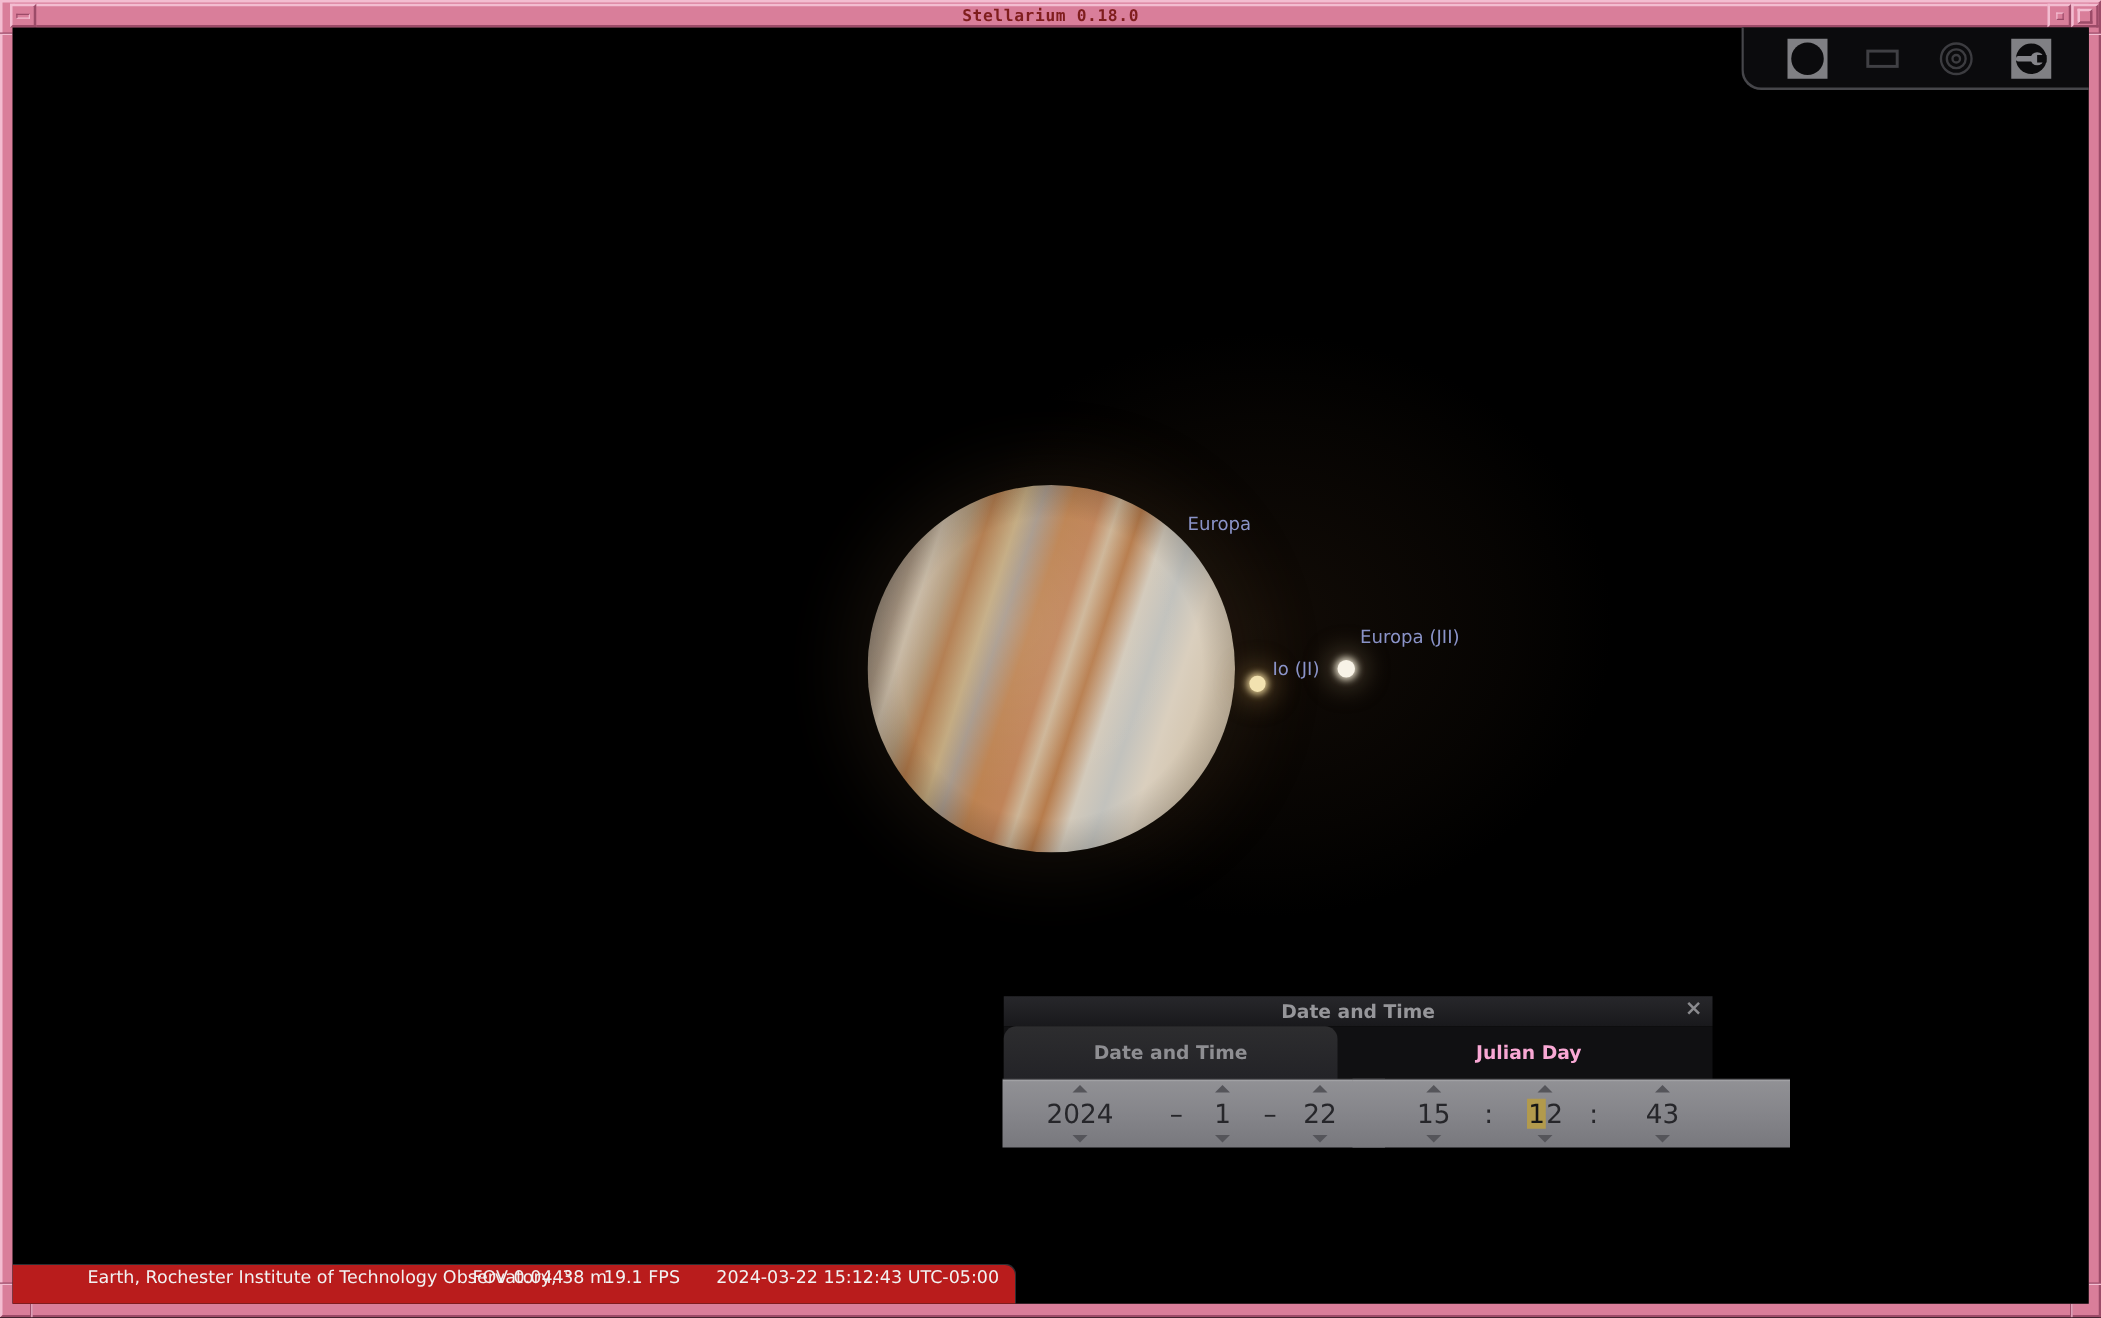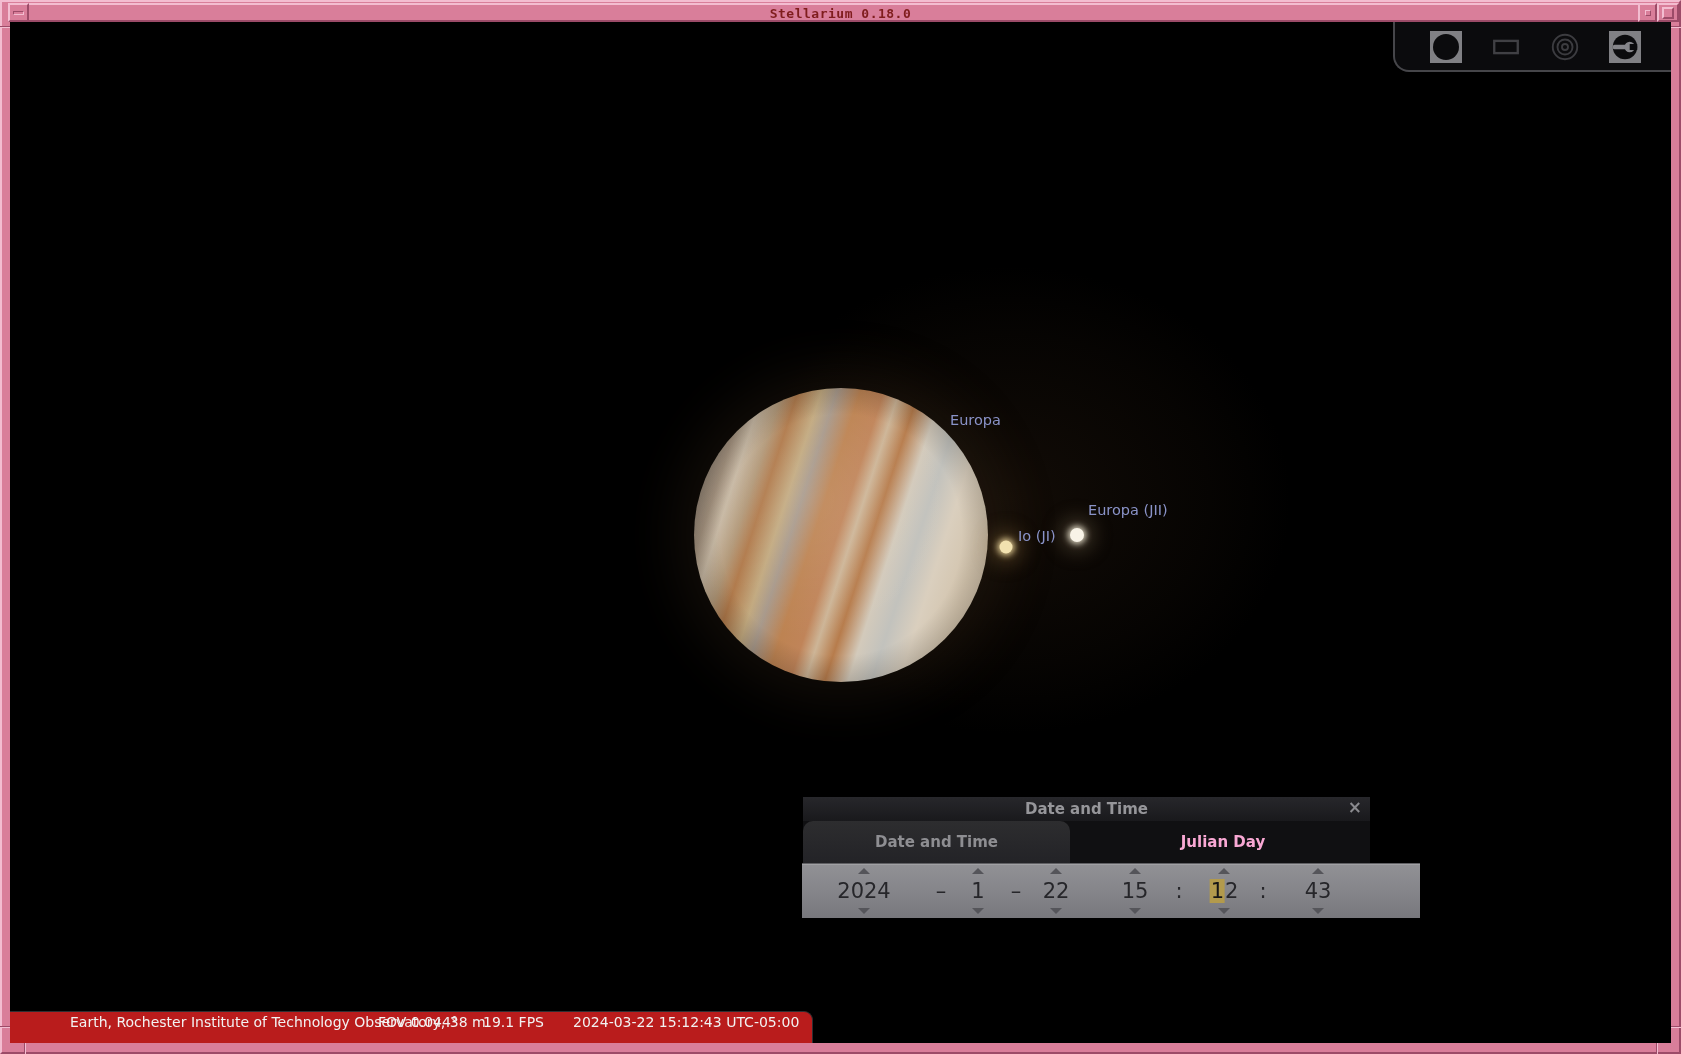--- a/index.html
+++ b/index.html
@@ -74,21 +74,21 @@
   .dt-close{position:absolute;right:8px;top:0px;font-size:17px;font-weight:bold;color:#8a8a8e;cursor:default;}
   .dt-tabrow{position:absolute;left:0;top:24px;right:0;height:42px;background:#101012;}
   .dt-tab{position:absolute;top:0;height:42px;text-align:center;font-size:15px;font-weight:bold;line-height:42px;}
   .dt-tab.active{left:0;width:267px;background:linear-gradient(180deg,#2d2d2f,#232327);
         border-radius:10px 10px 0 0;color:#8e8e92;}
   .dt-tab.inactive{left:273px;width:294px;color:#f9a8d4;}
   .spin-panel{position:absolute;top:66px;height:55px;
         background:linear-gradient(180deg,#919195 0%,#85858a 50%,#78787d 100%);
         border-top:1px solid #606064;box-shadow:inset 0 1px 0 rgba(255,255,255,0.15);}
   .panel-date{left:-1px;width:306px;}
-  .panel-time{left:267px;width:350px;}
+  .panel-time{left:279px;width:350px;}
   .spin-num{position:absolute;top:50%;transform:translate(-50%,-50%);font-size:21px;color:#26262a;white-space:nowrap;}
   .minute-sel{background:#b29a4c;color:#161616;padding:0 1px;}
   .arr{position:absolute;width:0;height:0;transform:translateX(-50%);
         border-left:6px solid transparent;border-right:6px solid transparent;}
   .arr-up{top:4px;border-bottom:6px solid #55555a;}
   .arr-down{bottom:4px;border-top:6px solid #55555a;}
 
   
   .statusbar{position:absolute;left:0;bottom:0;width:803px;height:32px;background:#b91c1c;
         border-top:1px solid #2e2e32;border-right:1px solid #2e2e32;border-radius:0 9px 0 0;}

